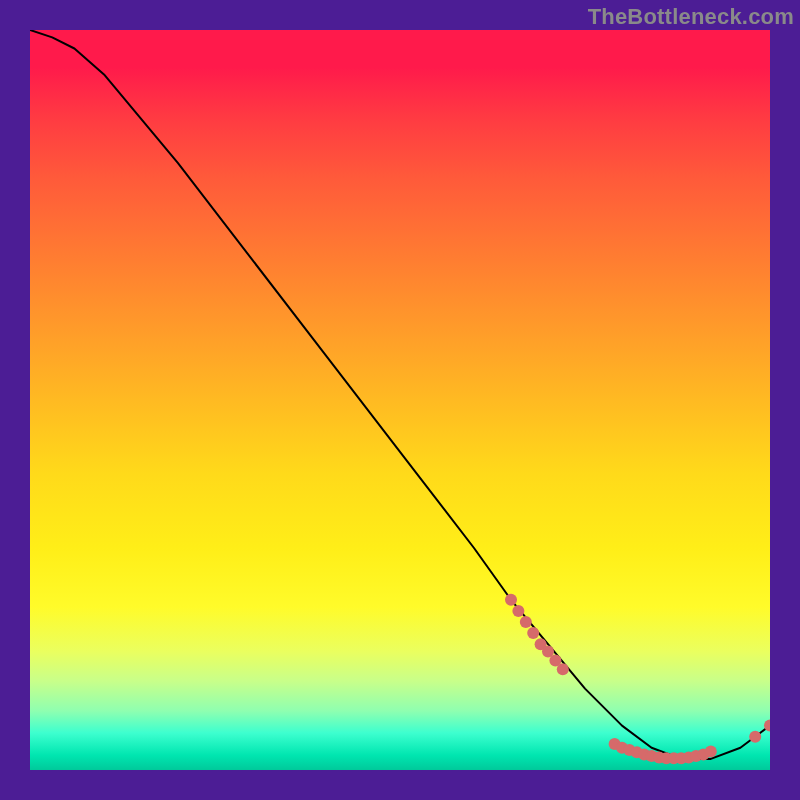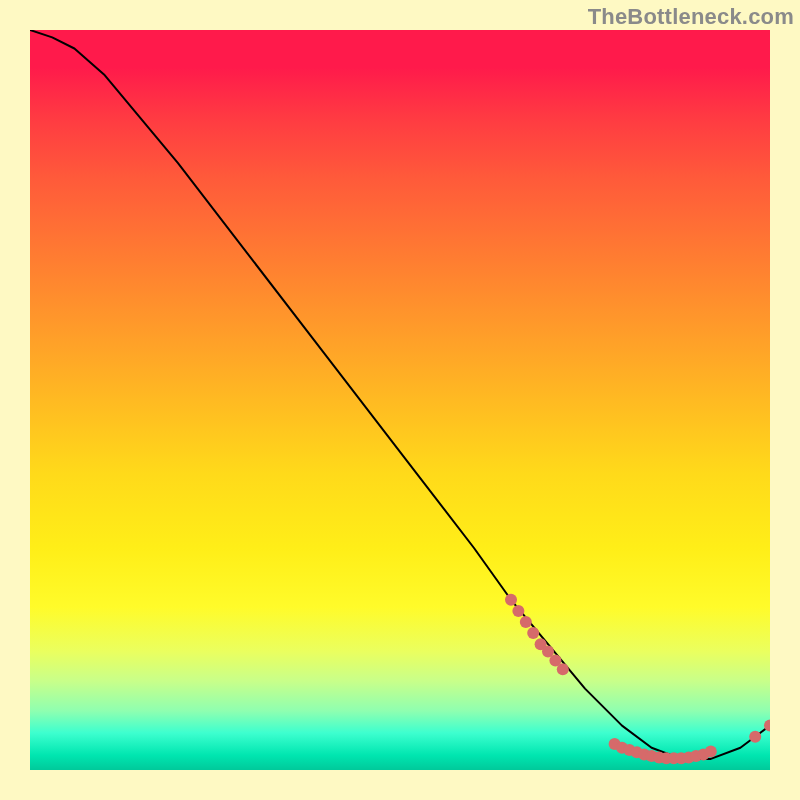--- a/index.html
+++ b/index.html
@@ -7,21 +7,21 @@
     padding: 0;
     width: 800px;
     height: 800px;
     background: #000;
     overflow: hidden;
   }
   .frame {
     position: relative;
     width: 800px;
     height: 800px;
-    background: #fef9c3;
+    background: #4c1d95;
   }
   .plot {
     position: absolute;
     left: 30px;
     top: 30px;
     width: 740px;
     height: 740px;
     overflow: hidden;
   }
   .gradient {

